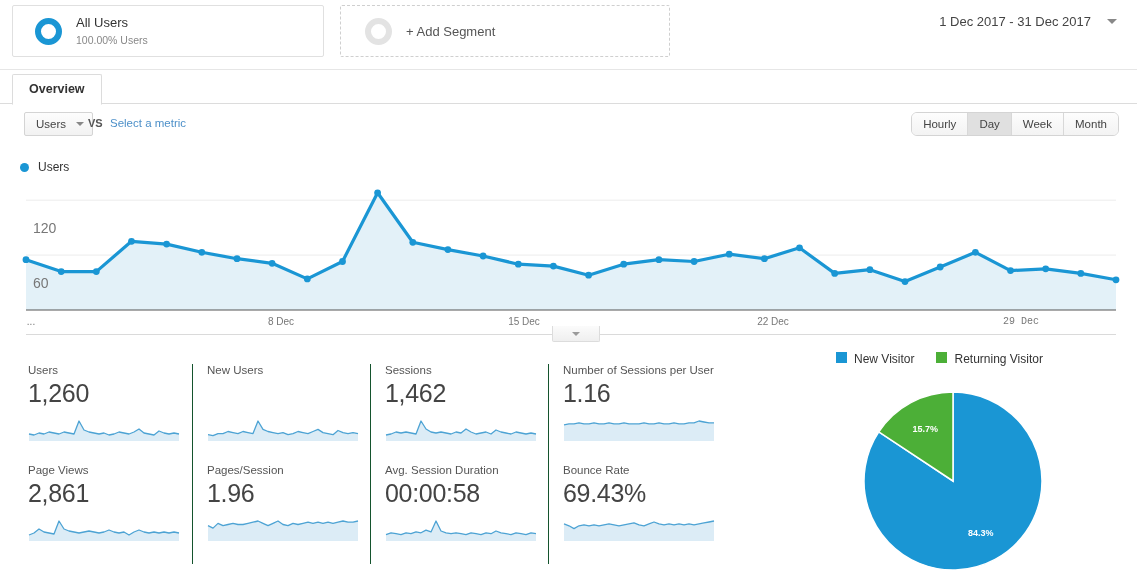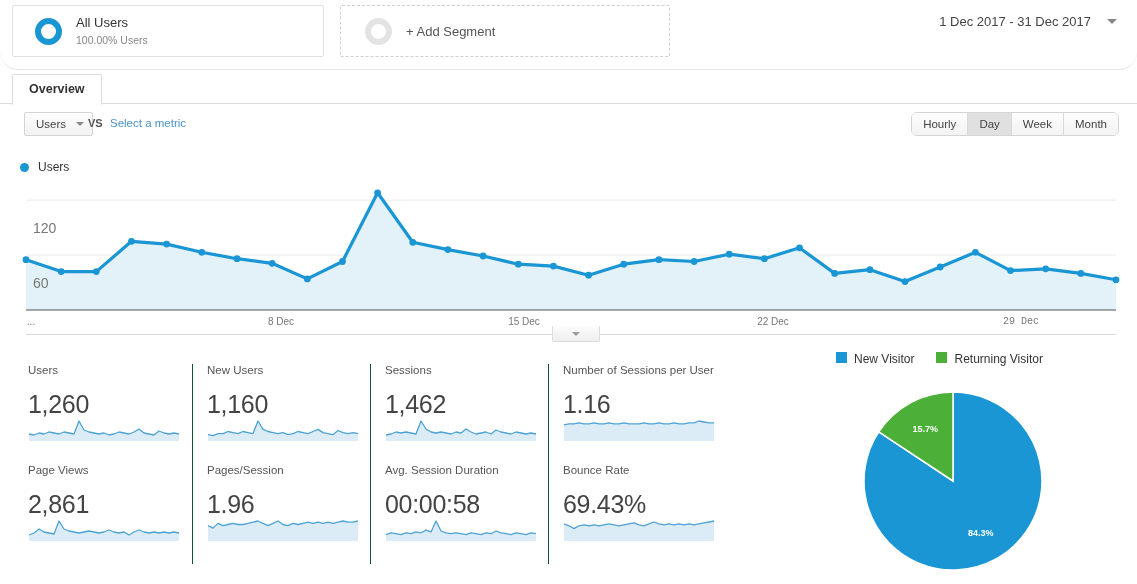--- a/index.html
+++ b/index.html
@@ -9,21 +9,20 @@
     font-family:"Liberation Sans", sans-serif;
     color:#333;
     overflow:hidden;
     position:relative;
   }
   
   .segment-bar{
     position:absolute;left:0;top:0;width:1137px;height:70px;
     border-bottom:1px solid #e6e6e6;
     box-sizing:border-box;
-    border-radius:18px;
   }
   .seg-card{
     position:absolute;top:5px;height:52px;
     border:1px solid #e0e0e0;border-radius:2px;
     background:#fff;
     display:flex;align-items:center;
     box-sizing:border-box;
   }
   .seg-all{left:12px;width:312px;}
   .seg-add{left:340px;width:330px;border:1px dashed #cfcfcf;}
@@ -125,21 +124,21 @@
 
   
   .cards{position:absolute;left:14px;top:364px;width:730px;}
   .card-row{display:flex;height:100px;}
   .card{
     position:relative;width:178px;padding:0 0 0 14px;box-sizing:border-box;
     border-left:1px solid #14532d;
   }
   .card:first-child{border-left:none;padding-left:14px;}
   .card-label{font-size:11.5px;color:#555;white-space:nowrap;}
-  .card-value{font-size:25px;color:#444;font-weight:400;margin-top:14px;letter-spacing:-0.3px;}
+  .card-value{font-size:25px;color:#444;font-weight:400;margin-top:3px;letter-spacing:-0.3px;}
   .spark{position:absolute;left:14px;bottom:22px;width:152px;height:26px;}
   .spark svg{display:block;}
 
   
   .pie-legend{
     position:absolute;left:836px;top:352px;
     display:flex;gap:22px;font-size:12px;color:#333;
   }
   .pie-legend .item{display:flex;align-items:flex-start;gap:7px;}
   .sw{width:11px;height:11px;}
@@ -255,21 +254,20 @@
       <div class="card-value">1,260</div>
       <div class="spark">
           <svg width="152" height="26" viewBox="0 0 152 26">
             <path d="M1.0 18.0 L6.0 19.0 L11.0 17.0 L16.0 18.0 L21.0 16.0 L26.0 17.0 L31.0 18.0 L36.0 16.0 L41.0 17.0 L46.0 18.0 L51.0 5.0 L56.0 14.0 L61.0 16.0 L66.0 17.0 L71.0 18.0 L76.0 17.0 L81.0 19.0 L86.0 18.0 L91.0 16.0 L96.0 17.0 L101.0 18.0 L106.0 16.0 L111.0 13.0 L116.0 17.0 L121.0 18.0 L126.0 19.0 L131.0 15.0 L136.0 17.0 L141.0 18.0 L146.0 17.0 L151.0 18.0 L151.0 25 L1 25 Z" fill="#dcecf6" stroke="none"></path>
             <path d="M1.0 18.0 L6.0 19.0 L11.0 17.0 L16.0 18.0 L21.0 16.0 L26.0 17.0 L31.0 18.0 L36.0 16.0 L41.0 17.0 L46.0 18.0 L51.0 5.0 L56.0 14.0 L61.0 16.0 L66.0 17.0 L71.0 18.0 L76.0 17.0 L81.0 19.0 L86.0 18.0 L91.0 16.0 L96.0 17.0 L101.0 18.0 L106.0 16.0 L111.0 13.0 L116.0 17.0 L121.0 18.0 L126.0 19.0 L131.0 15.0 L136.0 17.0 L141.0 18.0 L146.0 17.0 L151.0 18.0" fill="none" stroke="#4da3d4" stroke-width="1.3" stroke-linejoin="round"></path>
           </svg>
         </div>
     </div>
     <div class="card">
       <div class="card-label">New Users</div>
-      <div class="card-value">1,160</div>
       <div class="spark">
           <svg width="152" height="26" viewBox="0 0 152 26">
             <path d="M1.0 18.7 L6.0 19.7 L11.0 17.6 L16.0 17.6 L21.0 15.5 L26.0 16.6 L31.0 17.6 L36.0 15.5 L41.0 16.6 L46.0 17.6 L51.0 5.0 L56.0 13.4 L61.0 15.5 L66.0 16.6 L71.0 17.6 L76.0 16.6 L81.0 18.7 L86.0 17.6 L91.0 15.5 L96.0 16.6 L101.0 17.6 L106.0 15.5 L111.0 13.4 L116.0 16.6 L121.0 17.6 L126.0 18.7 L131.0 14.5 L136.0 16.6 L141.0 17.6 L146.0 16.6 L151.0 17.6 L151.0 25 L1 25 Z" fill="#dcecf6" stroke="none"></path>
             <path d="M1.0 18.7 L6.0 19.7 L11.0 17.6 L16.0 17.6 L21.0 15.5 L26.0 16.6 L31.0 17.6 L36.0 15.5 L41.0 16.6 L46.0 17.6 L51.0 5.0 L56.0 13.4 L61.0 15.5 L66.0 16.6 L71.0 17.6 L76.0 16.6 L81.0 18.7 L86.0 17.6 L91.0 15.5 L96.0 16.6 L101.0 17.6 L106.0 15.5 L111.0 13.4 L116.0 16.6 L121.0 17.6 L126.0 18.7 L131.0 14.5 L136.0 16.6 L141.0 17.6 L146.0 16.6 L151.0 17.6" fill="none" stroke="#4da3d4" stroke-width="1.3" stroke-linejoin="round"></path>
           </svg>
         </div>
     </div>
     <div class="card">
       <div class="card-label">Sessions</div>
       <div class="card-value">1,462</div>

